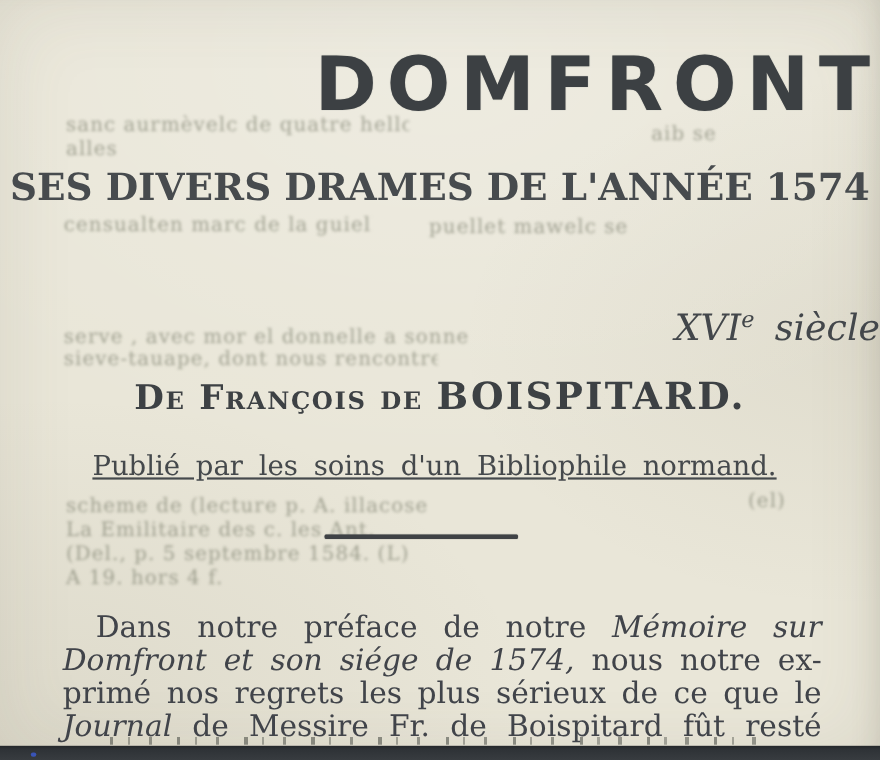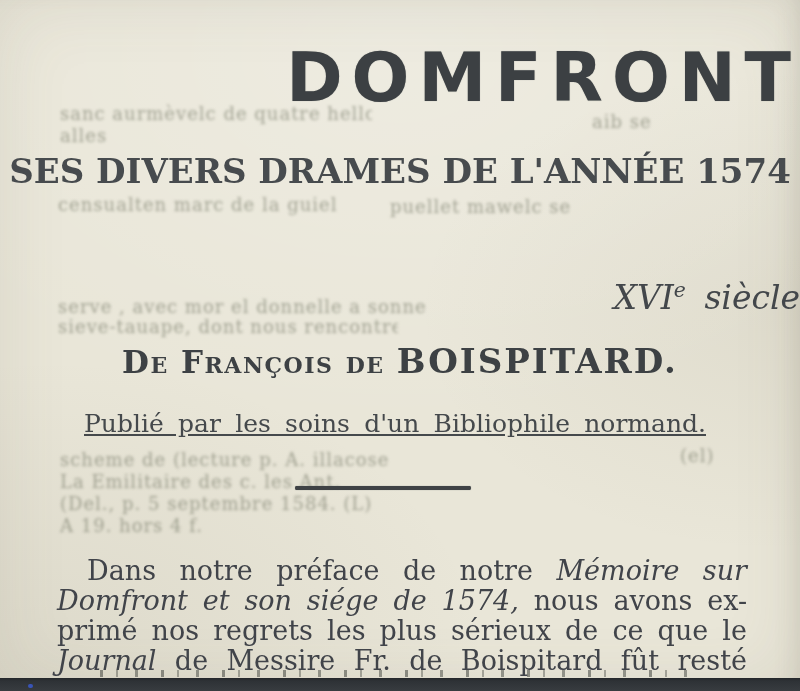--- a/index.html
+++ b/index.html
@@ -114,21 +114,21 @@
   <div class="abs byline2"><span>XVI</span><sup>e</sup><span> siècle</span></div>
 
   <div class="abs author"><span class="sc">De François de </span><span class="big">BOISPITARD.</span></div>
 
   <div class="abs publisher">Publié par les soins d'un Bibliophile normand.</div>
 
   <div class="abs rule"></div>
 
   <div class="abs para">
     <div class="pline indent"><span>Dans notre préface de notre </span><i>Mémoire sur</i></div>
-    <div class="pline"><i>Domfront et son siége de 1574,</i><span> nous avons ex-</span></div>
+    <div class="pline"><i>Domfront et son siége de 1574,</i><span> nous notre ex-</span></div>
     <div class="pline"><span>primé nos regrets les plus sérieux de ce que le</span></div>
     <div class="pline"><i>Journal</i><span> de Messire Fr. de Boispitard fût resté</span></div>
   </div>
 
   <div class="abs fragments"></div>
 
   <div class="abs bottom-bar"></div>
   <div class="abs artifact-dot"></div>
 
 </div>

